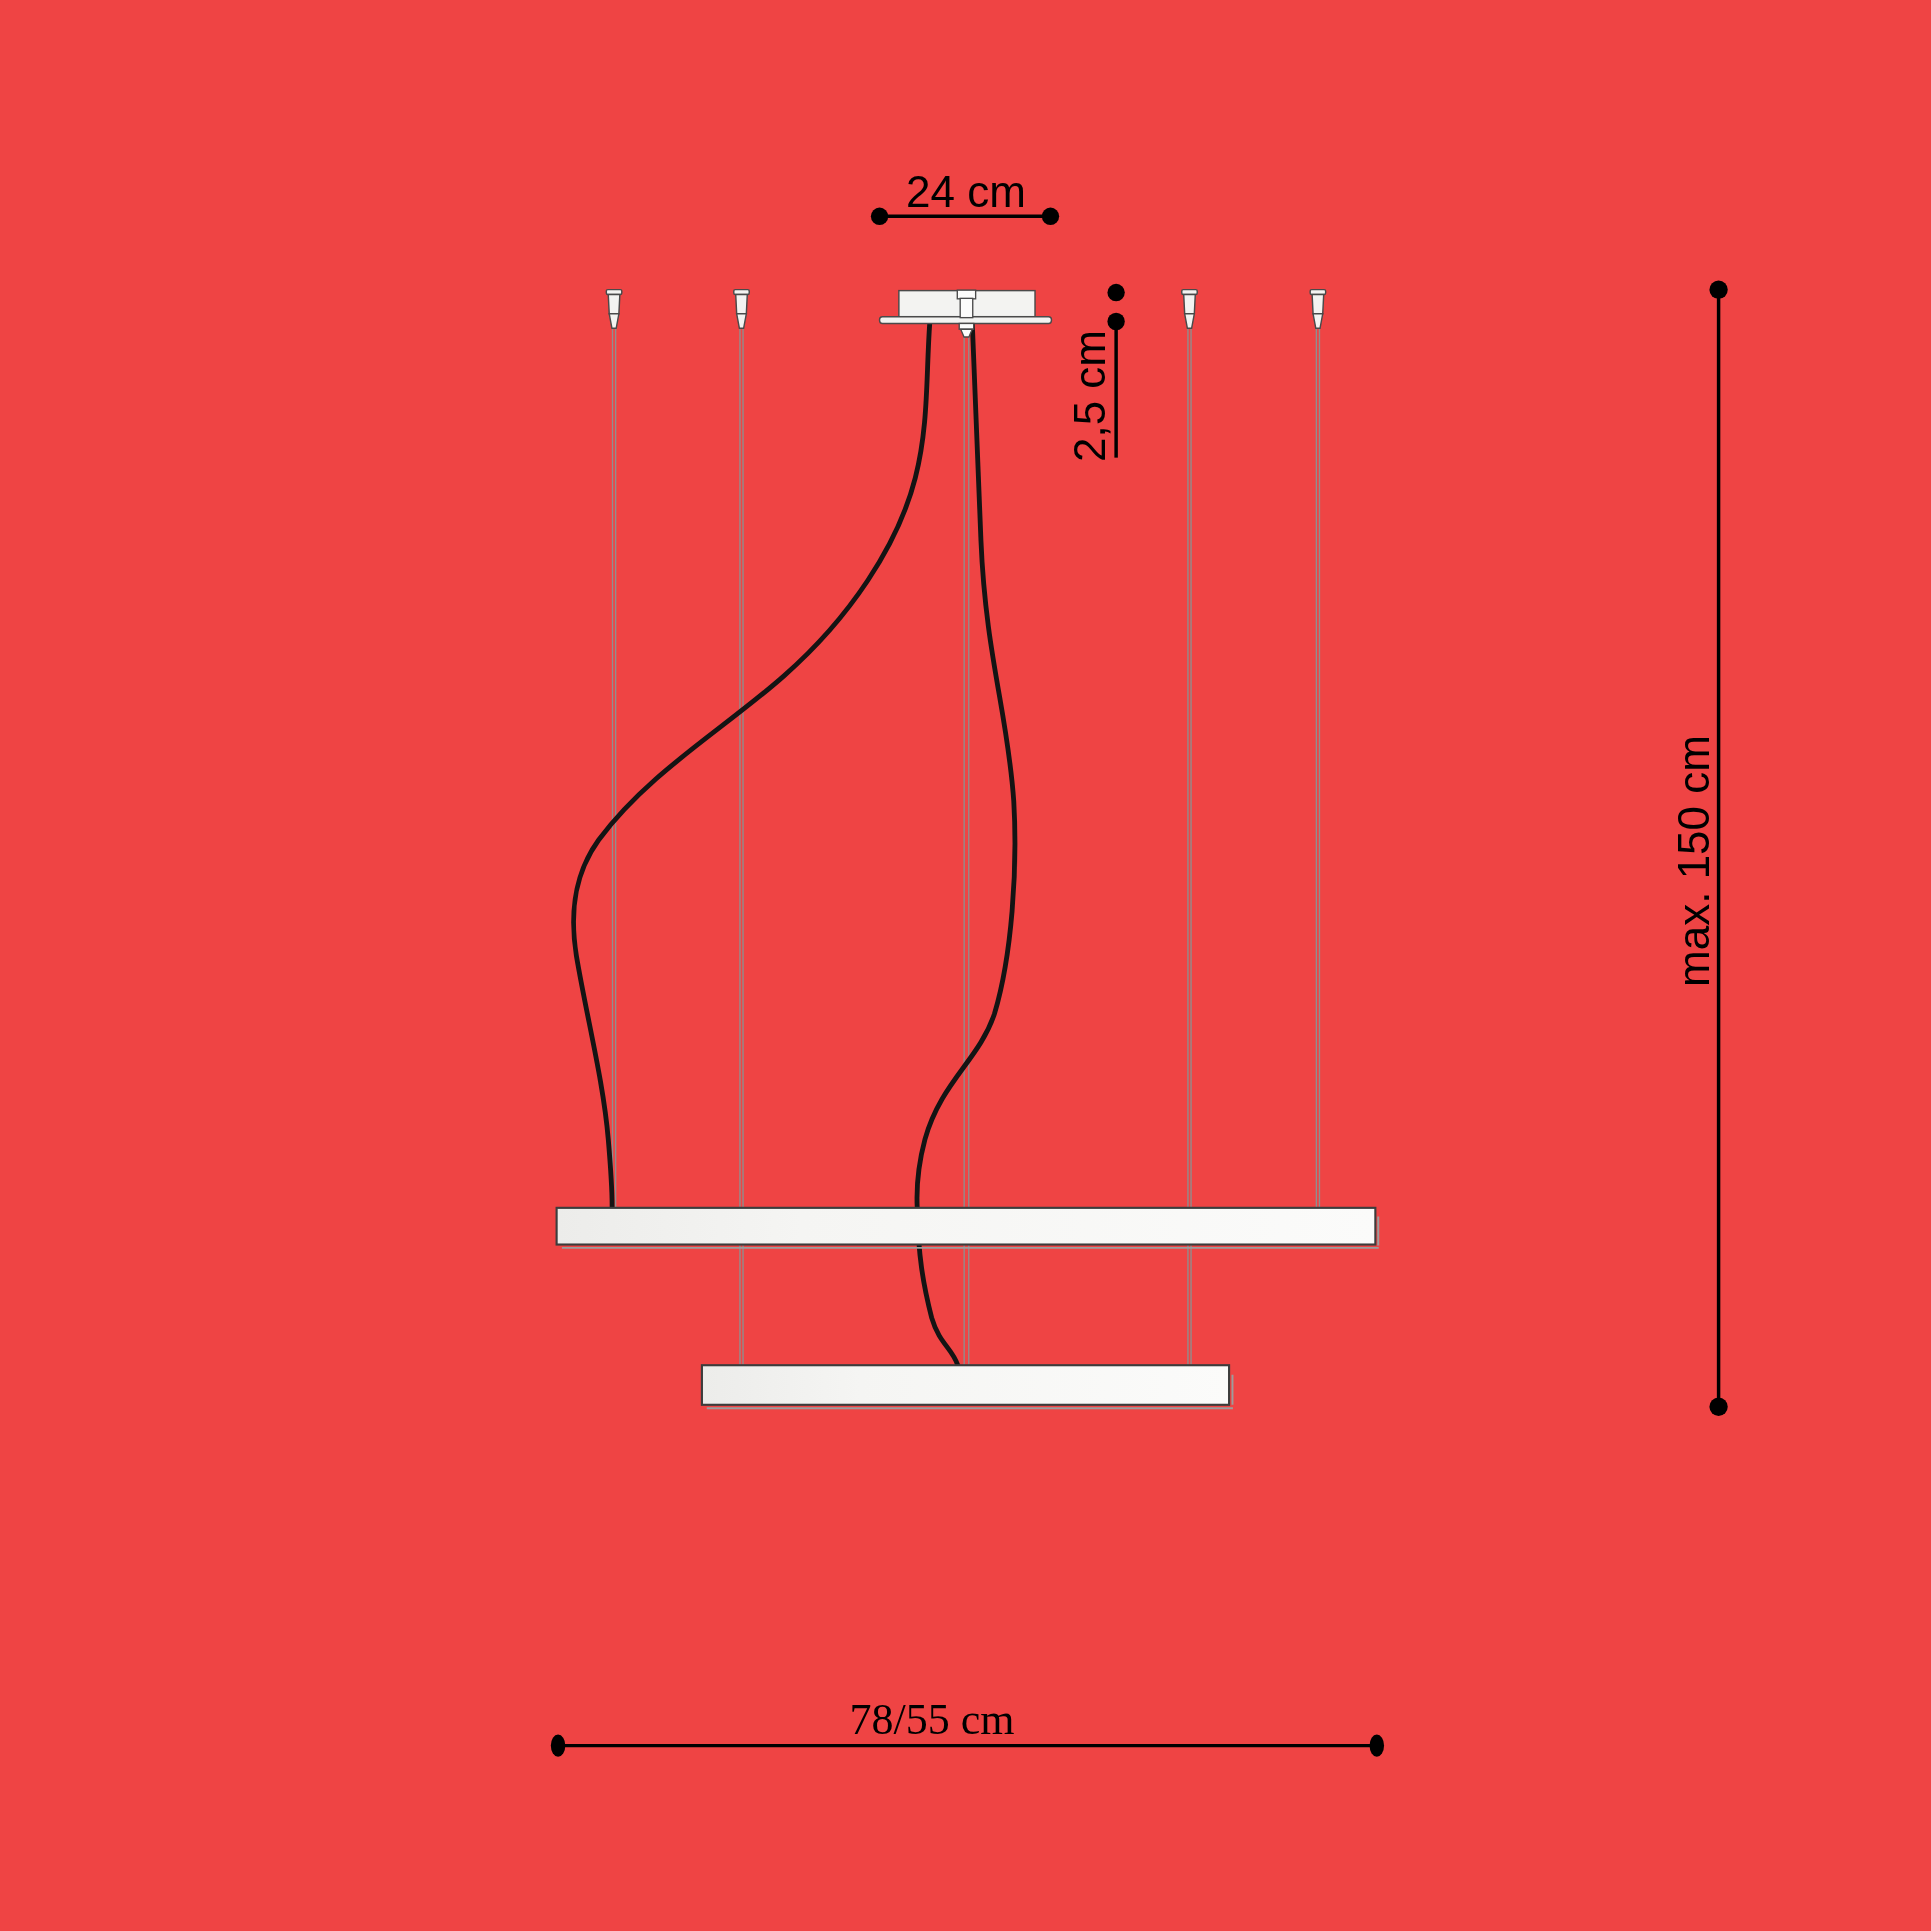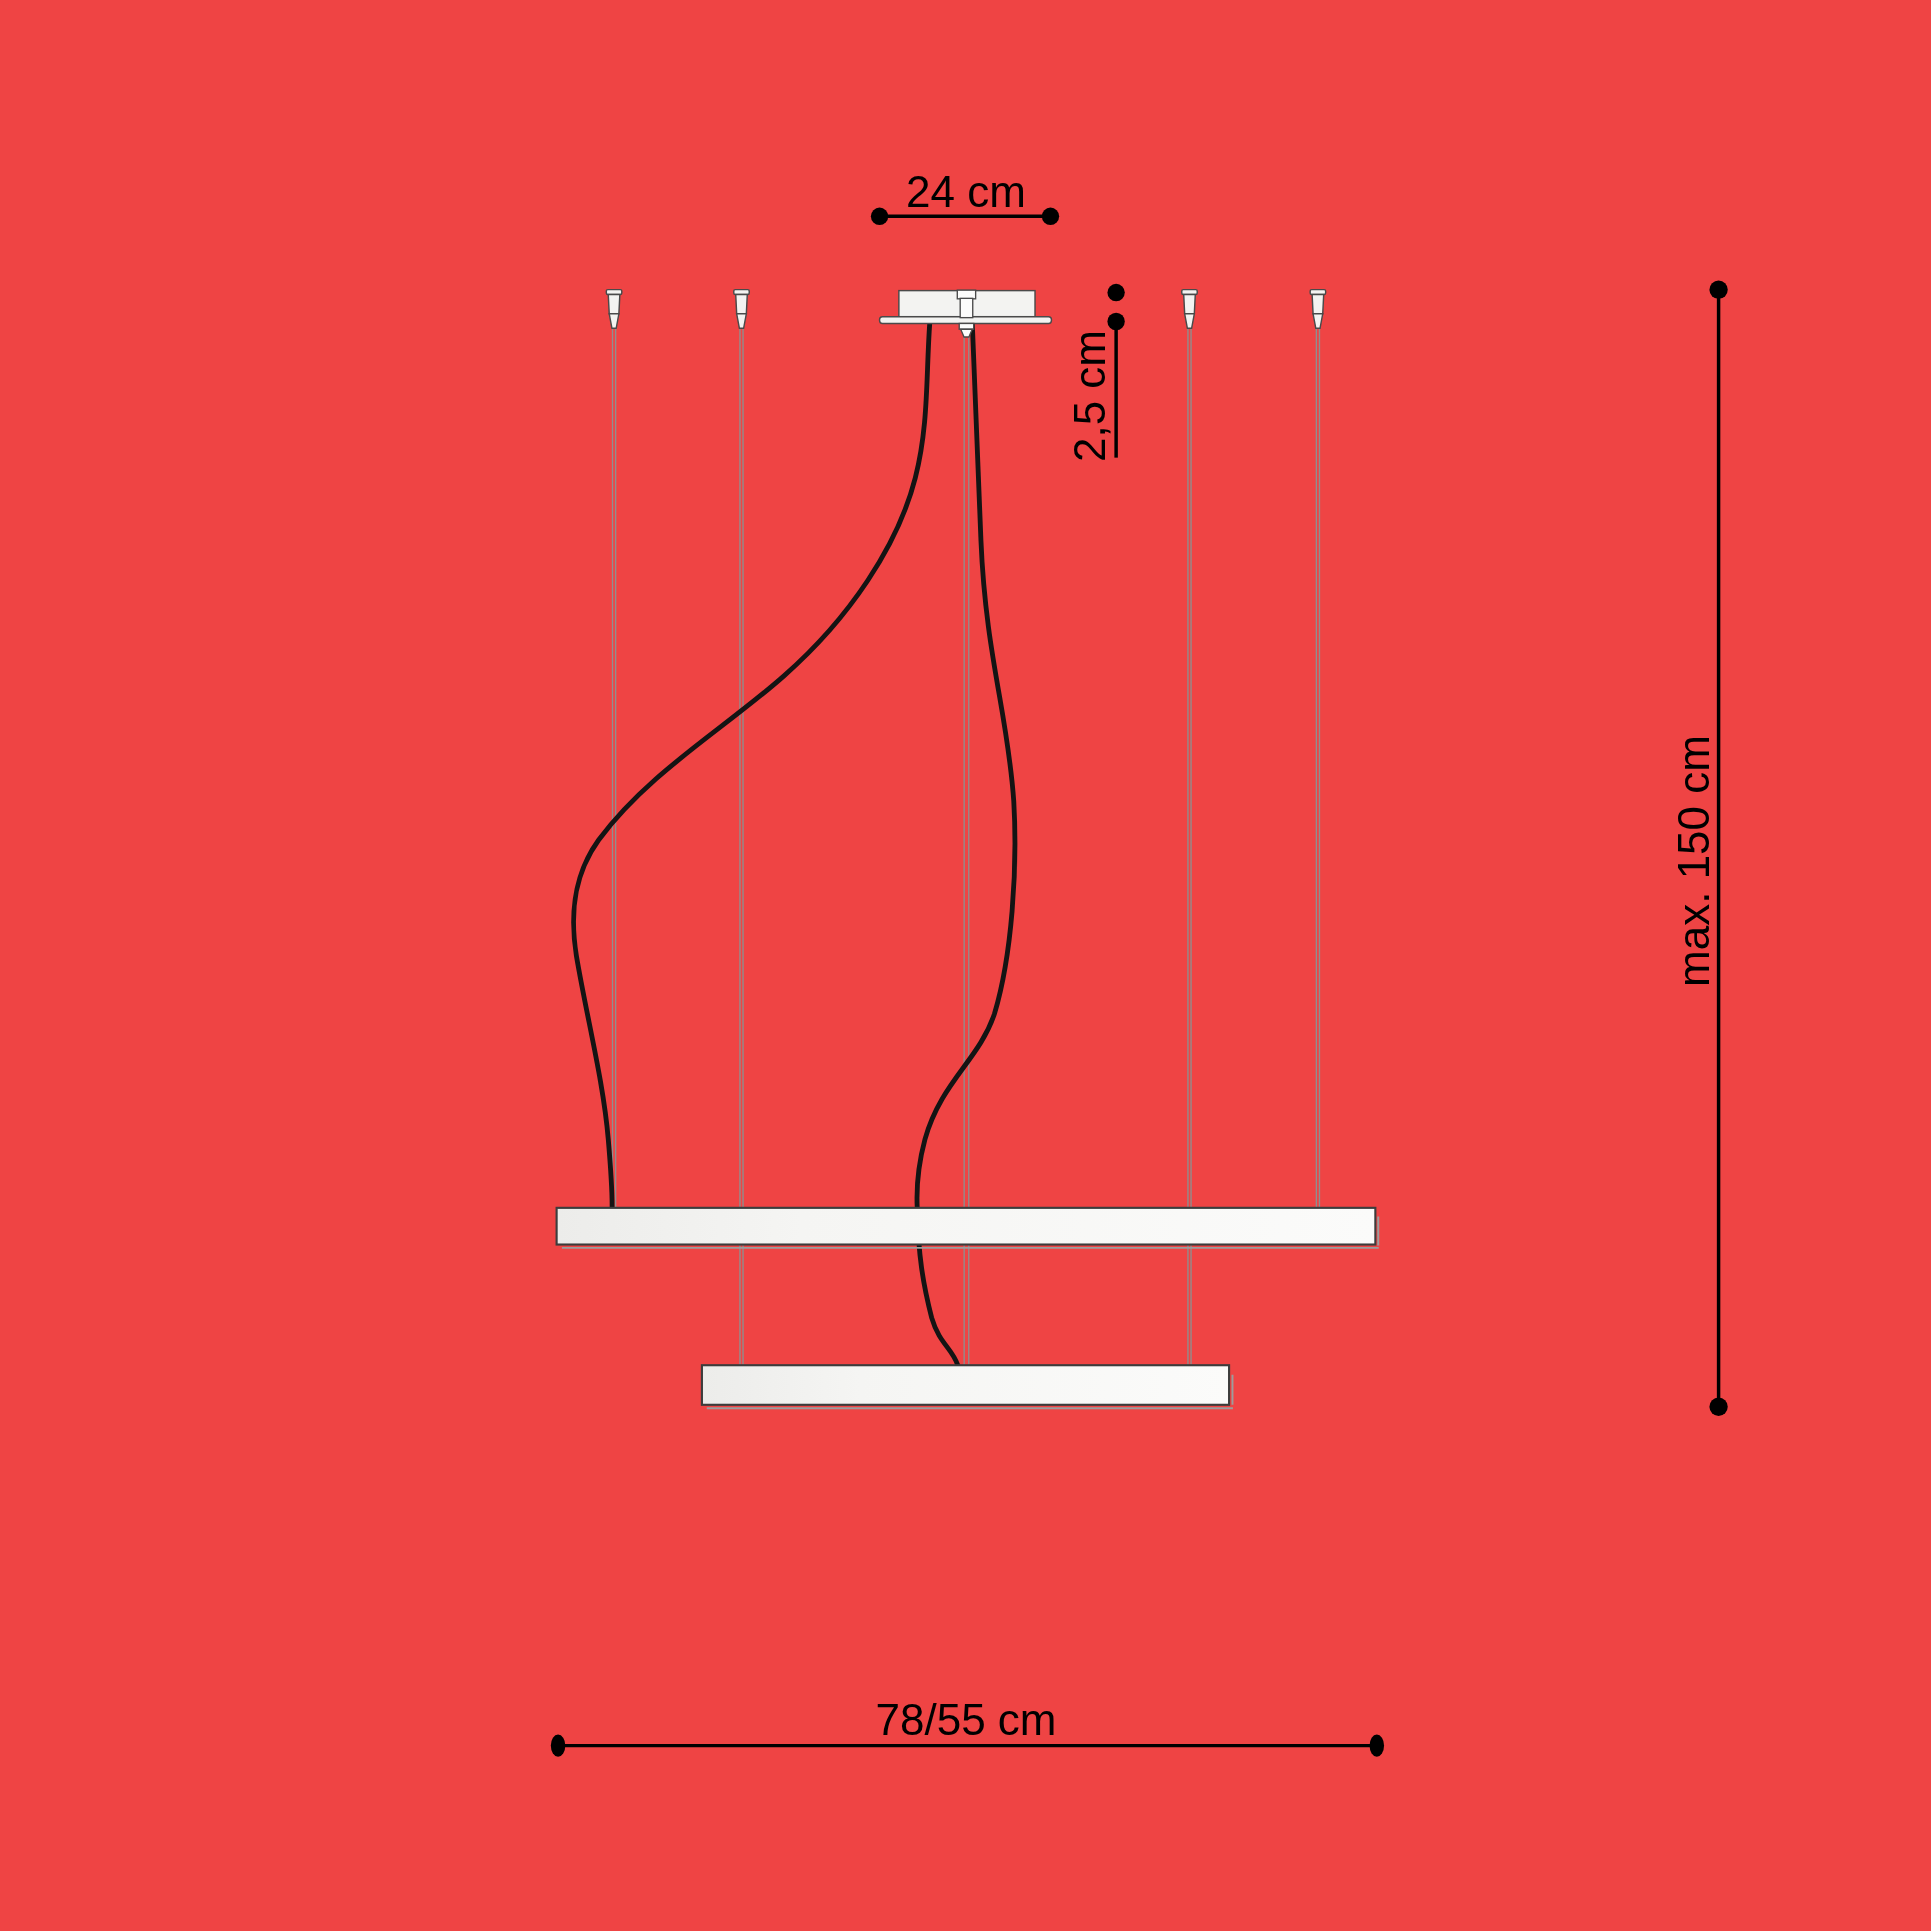--- a/index.html
+++ b/index.html
@@ -122,15 +122,15 @@
       <ellipse class="dot" cx="1426" cy="1808" rx="7.5" ry="11.5"></ellipse>
     </g>
   </svg>
 
   <div class="dim-label" style="left:821px; top:167px; width:290px;">24 cm</div>
 
   <div class="dim-label rot" style="left:993px; top:371px; width:193px; height:50px;">2,5 cm</div>
 
   <div class="dim-label rot" style="left:1549px; top:836px; width:290px; height:50px;">max. 150 cm</div>
 
-  <div class="dim-label" style="left:821px; top:1695px; width:290px;">78/55 cm</div>
+  <div class="dim-label" style="left:787px; top:1695px; width:290px;font-family:Liberation Serif, serif;">78/55 cm</div>
 </div>
 
 
 </body></html>

